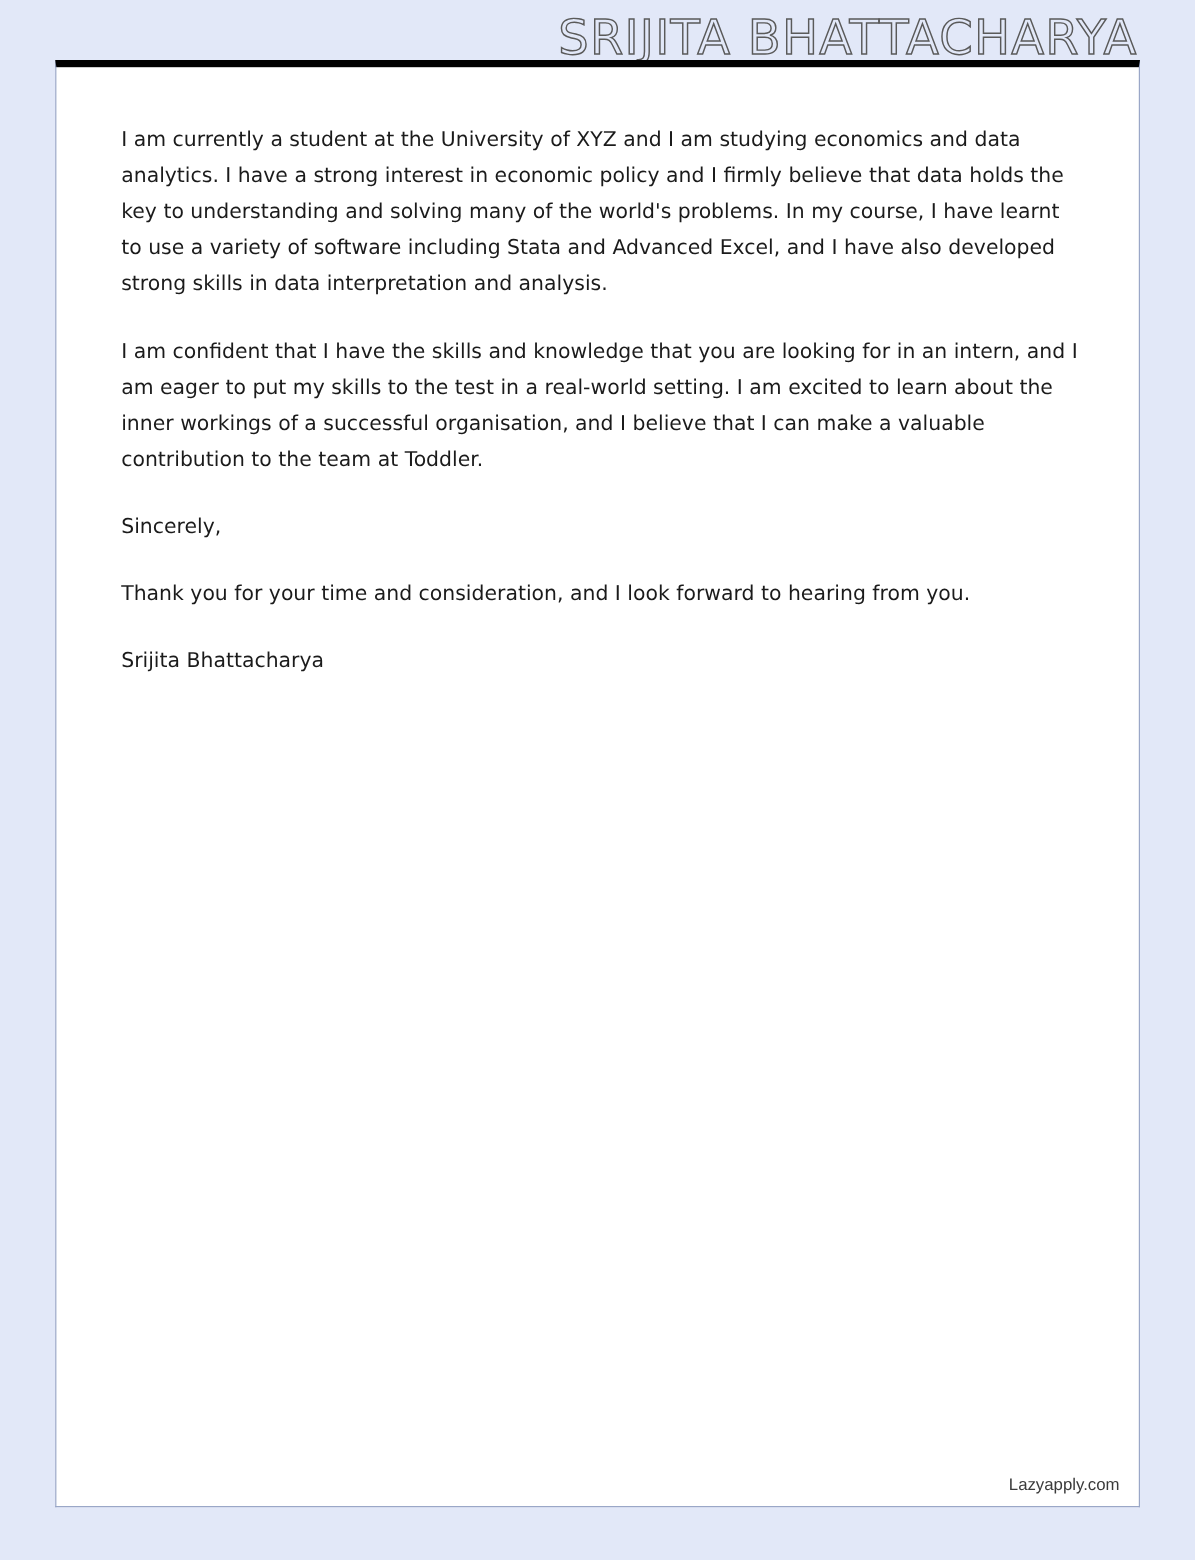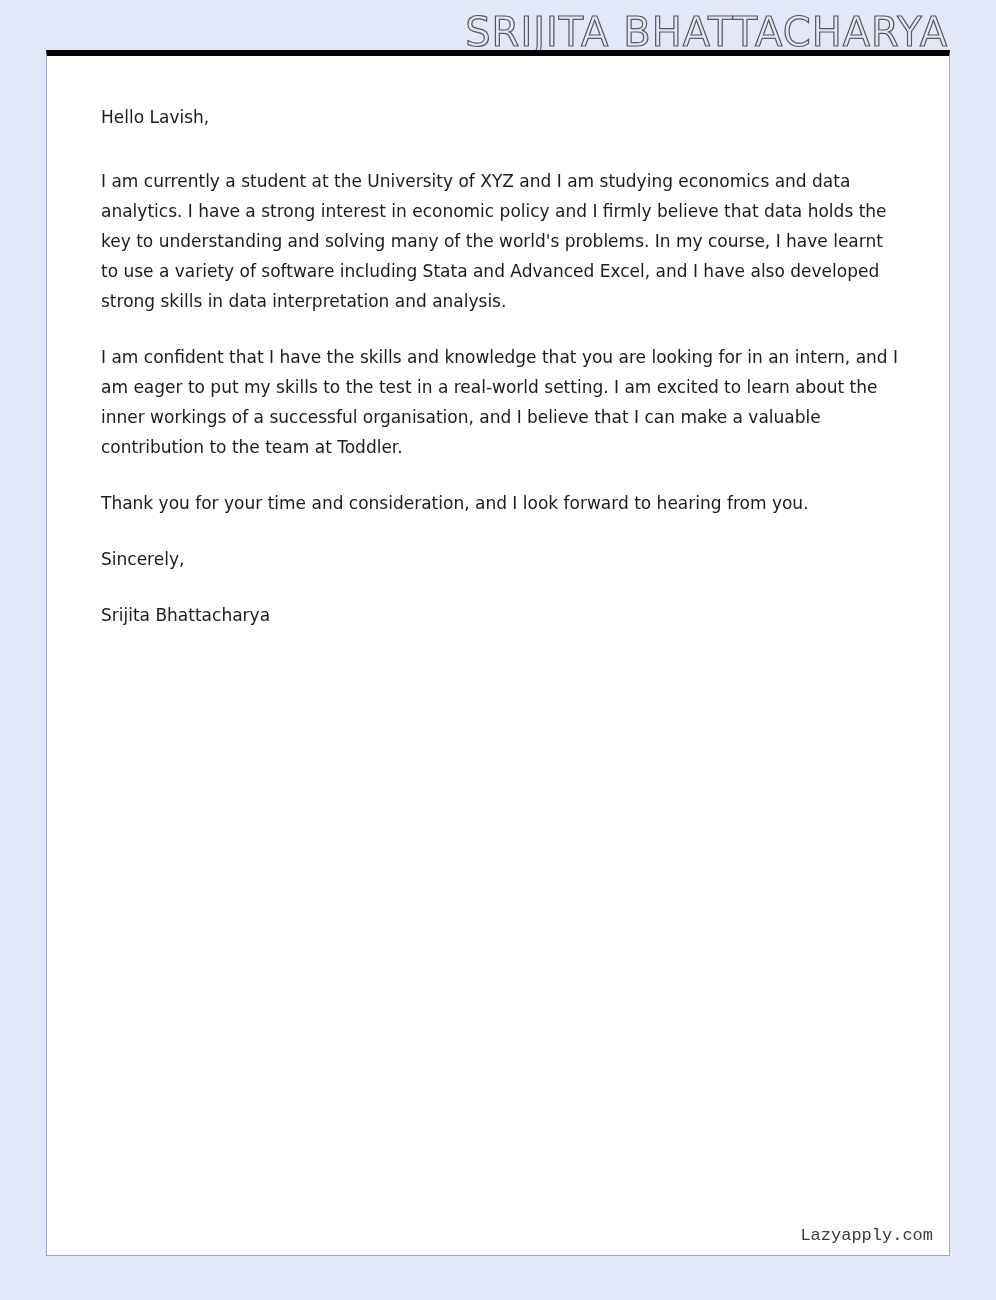--- a/index.html
+++ b/index.html
@@ -66,40 +66,39 @@
   .date {
     color: #2f86d1;
     font-size: 17px;
     line-height: 30px;
     margin: 0;
   }
   .footer-brand {
     position: absolute;
     right: 16px;
     bottom: 10px;
-    font-size: 17px;
+    font-size: 14px;
     color: #3b3b3b;
-    font-family: Liberation Mono, monospace;
+    font-family: Liberation Sans, sans-serif;
   }
 </style>
 </head>
 <body>
 
 <div class="page">
 
   <div class="header-name">SRIJITA BHATTACHARYA</div>
 
   <div class="sheet">
 
     <div class="letter-body">
-      <p class="greeting">Hello Lavish,</p>
       <p>I am currently a student at the University of XYZ and I am studying economics and data analytics. I have a strong interest in economic policy and I firmly believe that data holds the key to understanding and solving many of the world's problems. In my course, I have learnt to use a variety of software including Stata and Advanced Excel, and I have also developed strong skills in data interpretation and analysis.</p>
       <p>I am confident that I have the skills and knowledge that you are looking for in an intern, and I am eager to put my skills to the test in a real-world setting. I am excited to learn about the inner workings of a successful organisation, and I believe that I can make a valuable contribution to the team at Toddler.</p>
+      <p class="tight">Sincerely,</p>
       <p class="tight">Thank you for your time and consideration, and I look forward to hearing from you.</p>
-      <p class="tight">Sincerely,</p>
       <p class="tight">Srijita Bhattacharya</p>
     </div>
 
     <div class="footer-brand">Lazyapply.com</div>
 
   </div>
 
 </div>
 
 </body></html>

